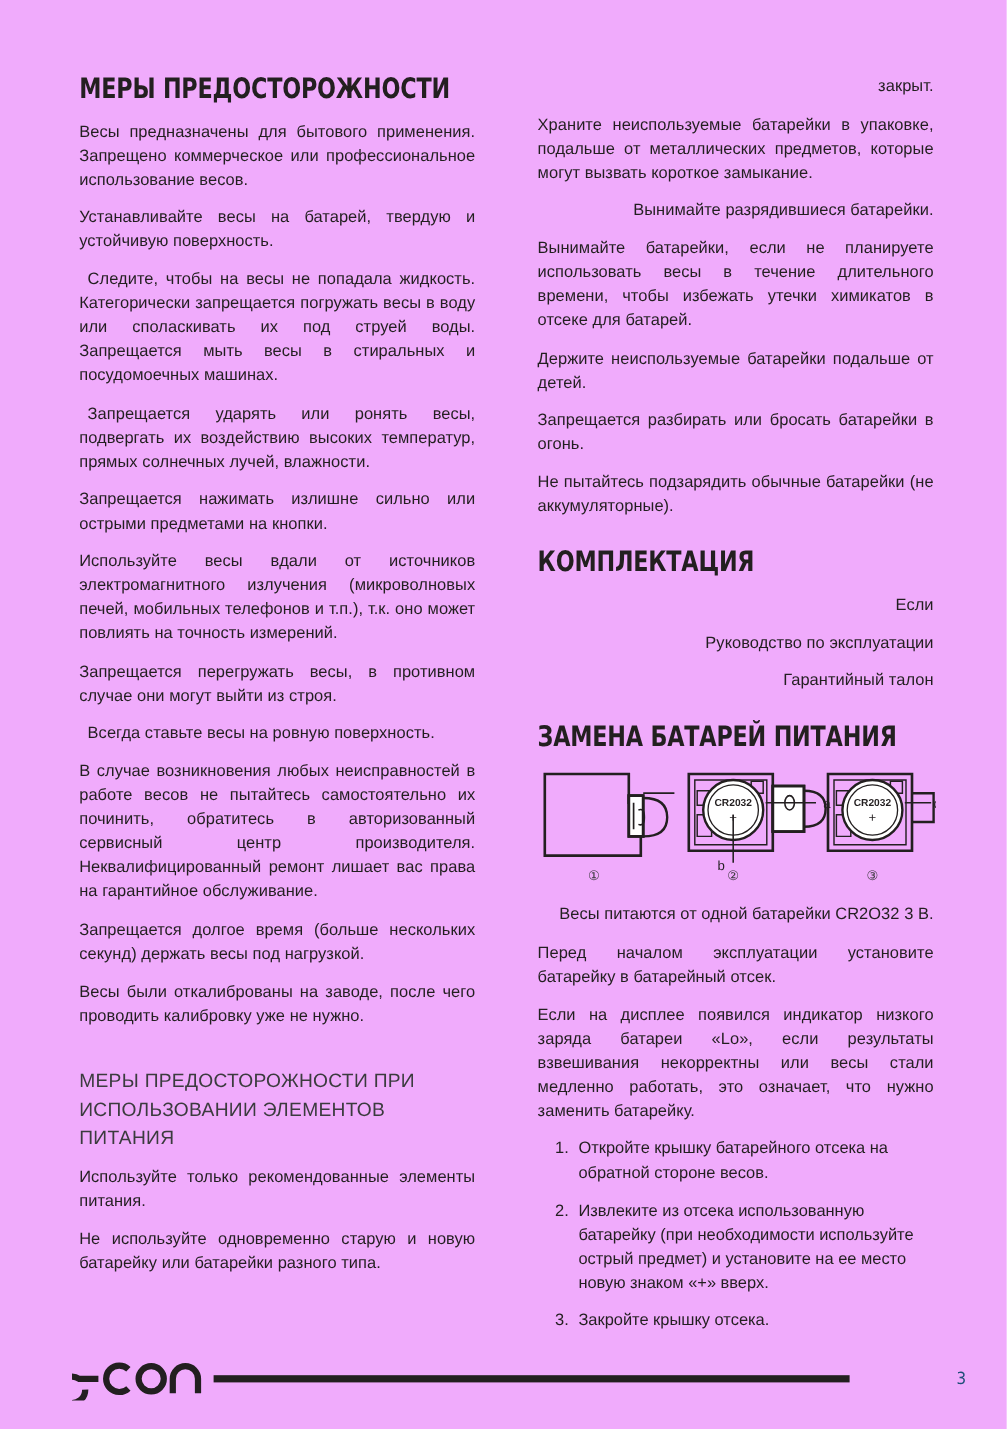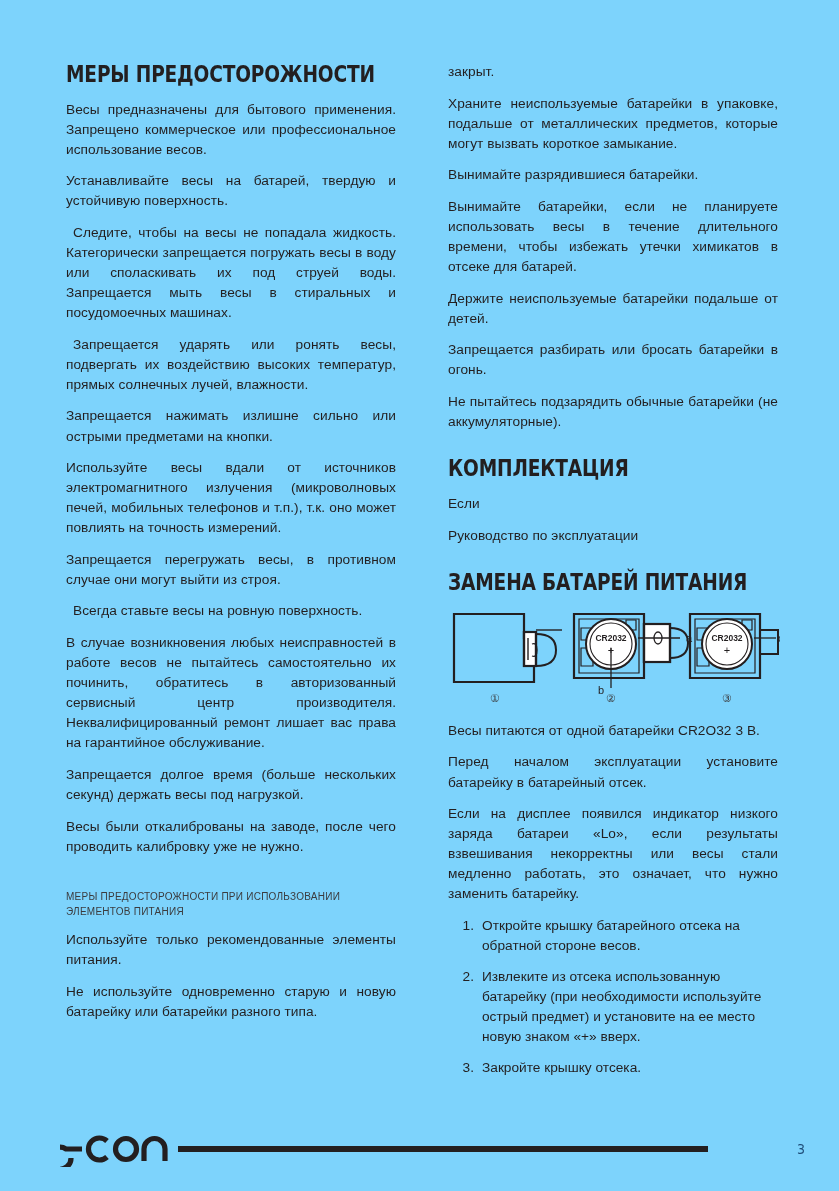--- a/index.html
+++ b/index.html
@@ -12,21 +12,21 @@
     height: 1191px;
     position: relative;
     font-family: "Liberation Sans", sans-serif;
     color: #231f20;
     overflow: hidden;
   }
 
   .page {
     position: absolute;
     inset: 0;
-    background: #7dd3fc;
+    background: #f0abfc;
   }
 
   .columns {
     position: absolute;
     left: 66px;
     top: 62px;
     width: 712px;
     height: 1040px;
     display: flex;
     gap: 52px;
@@ -44,39 +44,39 @@
     letter-spacing: -0.2px;
     line-height: 1.05;
     margin: 0 0 13px 0;
     color: #231f20;
     transform: scaleX(0.88);
     transform-origin: left center;
     white-space: nowrap;
   }
 
   .subhead {
-    font-size: 10px;
+    font-size: 16px;
     line-height: 1.46;
     margin: 0 0 11px 0;
     letter-spacing: 0.25px;
     color: #3b3b3e;
     text-transform: uppercase;
   }
 
   p.body {
     font-size: 13.7px;
     line-height: 1.465;
     margin: 0 0 11.5px 0;
     text-align: justify;
     letter-spacing: 0.05px;
     color: #231f20;
     hyphens: manual;
   }
 
-  p.body.nojust { text-align: left; }
+  p.body.nojust { text-align: right; }
 
   p.body.indent { text-indent: 7px; }
 
   .spacer-lg { height: 22px; }
   .spacer-md { height: 13px; }
 
   .list-ol {
     margin: 3px 0 0 0;
     padding: 0;
     list-style: none;
@@ -193,20 +193,21 @@
       <p class="body">Держите неиспользуемые батарейки подальше от детей.</p>
       <p class="body">Запрещается разбирать или бросать батарейки в огонь.</p>
       <p class="body">Не пытайтесь подзарядить обычные батарейки (не аккумуляторные).</p>
 
       <div class="spacer-md"></div>
 
       <h1 class="section-title">КОМПЛЕКТАЦИЯ</h1>
 
       <p class="body nojust">Если</p>
       <p class="body nojust">Руководство по эксплуатации</p>
+      <p class="body nojust">Гарантийный талон</p>
 
       <div class="spacer-md"></div>
 
       <h1 class="section-title">ЗАМЕНА БАТАРЕЙ ПИТАНИЯ</h1>
 
       <div class="figure">
         <svg width="332" height="100" viewBox="0 0 332 100">
           <g fill="none" stroke="#231f20" stroke-width="2.2">
 
             <g>

